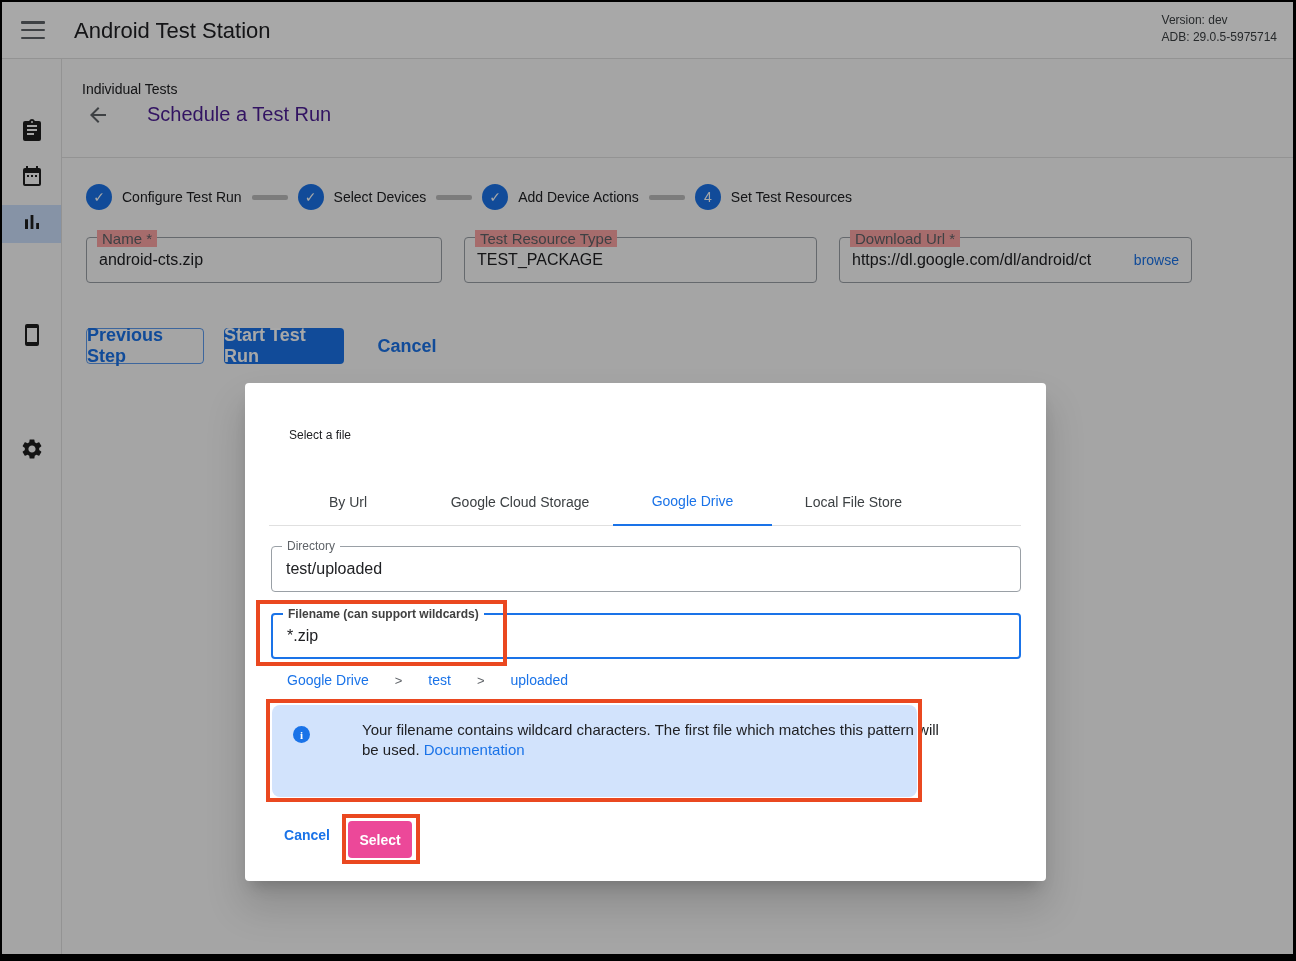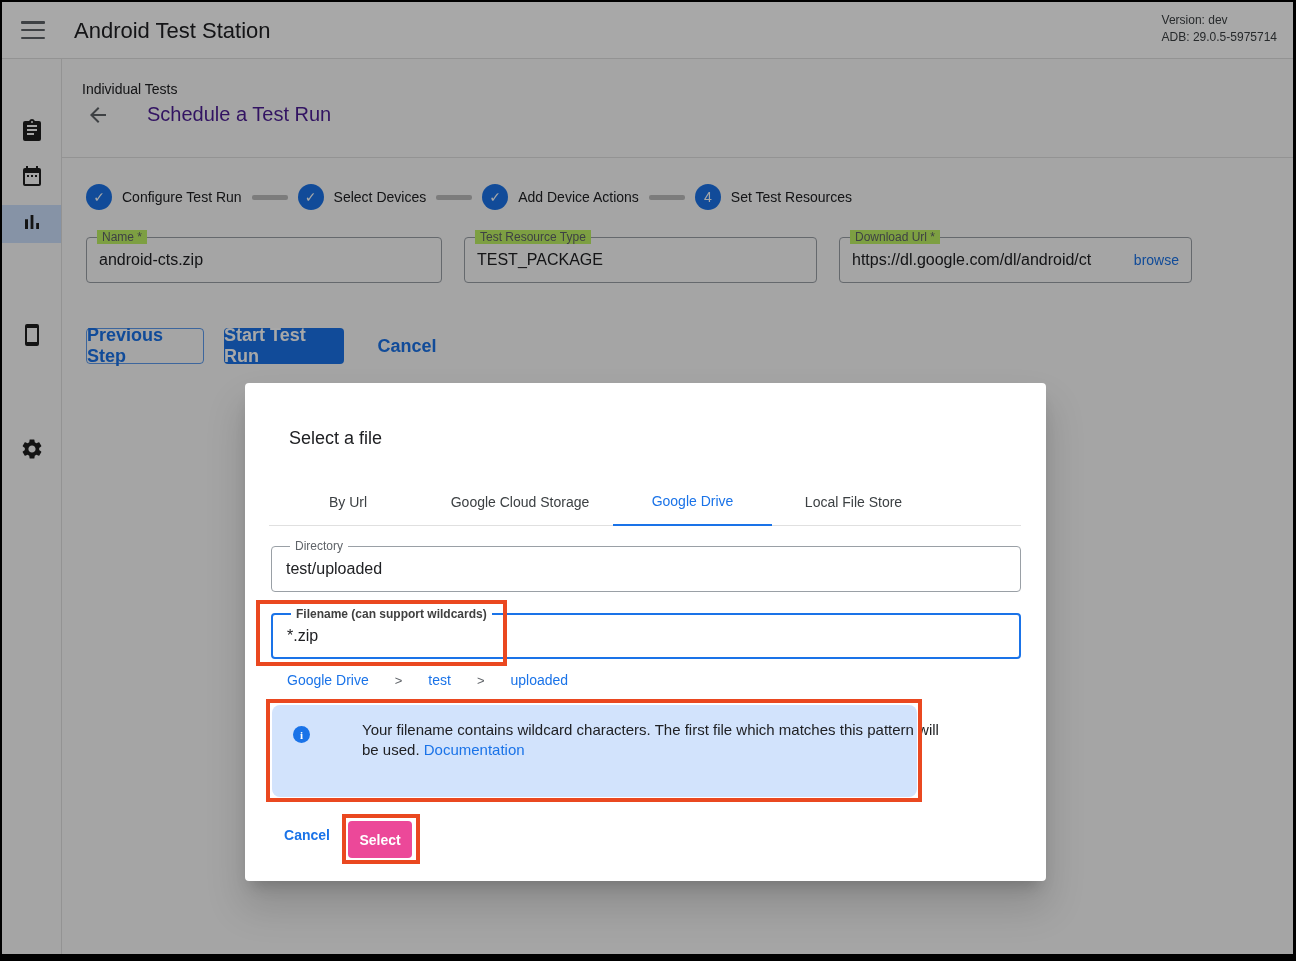--- a/index.html
+++ b/index.html
@@ -39,55 +39,55 @@
   .stepper { position:absolute; left:24px; top:125px; display:flex; align-items:center; }
   .step { display:flex; align-items:center; cursor:pointer; }
   .step-circle { width:26px; height:26px; border-radius:50%; background:#1a73e8; color:#fff;
                  display:flex; align-items:center; justify-content:center; font-size:14px; }
   .step-label { margin-left:10px; font-size:14px; color:#202124; white-space:nowrap; }
   .step-connector { width:36px; height:5px; background:#bdbdbd; border-radius:2px; margin:0 10px; }
 
   
   .ofield { position:absolute; height:46px; border:1px solid #9aa0a6; border-radius:4px;
             display:flex; align-items:center; padding:0 12px; }
-  .ofield .flabel { position:absolute; top:-8px; left:10px; padding:0 5px; font-size:12px;
-                    color:#5f6368; background:#bef264; white-space:nowrap;text-align:center; }
+  .ofield .flabel { position:absolute; top:-8px; left:10px; padding:0 5px; font-size:15px;
+                    color:#5f6368; background:#fca5a5; white-space:nowrap;text-align:center; }
   .ofield .fvalue { font-size:16px; color:#202124; white-space:nowrap; overflow:hidden; flex:1; }
   .f-name { left:24px; top:178px; width:356px; }
   .f-type { left:402px; top:178px; width:353px; }
   .f-url  { left:777px; top:178px; width:353px; }
   .browse-link { font-size:14px; color:#1a73e8; margin-left:6px; cursor:pointer; }
 
   
   .btn { display:flex; align-items:center; justify-content:center; font-size:18px; font-weight:bold;
          border-radius:4px; height:36px; cursor:pointer; user-select:none; }
   .btn-prev  { position:absolute; left:24px; top:269px; width:118px; color:#1a73e8;
                border:1px solid rgba(26,115,232,.7); background:transparent; }
   .btn-start { position:absolute; left:162px; top:269px; width:120px; color:#fff; background:#1a73e8; }
   .btn-cancel{ position:absolute; left:310px; top:269px; width:70px; color:#1a73e8; }
 
   
   .overlay { position:absolute; top:0; left:0; right:0; bottom:0; background:rgba(0,0,0,.34); z-index:10; }
   .dialog { position:absolute; left:243px; top:381px; width:801px; height:498px; background:#fff;
             border-radius:4px; box-shadow:0 11px 15px -7px rgba(0,0,0,.2), 0 24px 38px 3px rgba(0,0,0,.14);
             z-index:20; }
-  .dlg-title { position:absolute; left:44px; top:45px; font-size:18px; color:#202124; }
+  .dlg-title { position:absolute; left:44px; top:45px; font-size:12px; color:#202124; }
 
   .tabs { position:absolute; left:24px; top:95px; width:752px; height:48px; display:flex;
           border-bottom:1px solid #e0e0e0; }
   .tab { height:48px; display:flex; align-items:center; justify-content:center; font-size:14px;
          font-weight:normal; color:#3c4043; cursor:pointer; }
   .tab:nth-child(1){ width:158px; } .tab:nth-child(2){ width:186px; }
   .tab:nth-child(3){ width:159px; } .tab:nth-child(4){ width:163px; }
   .tab.active { color:#1a73e8; border-bottom:2px solid #1a73e8; }
 
   .dfield { position:absolute; left:26px; width:750px; height:46px; border:1px solid #9aa0a6;
             border-radius:4px; display:flex; align-items:center; padding:0 14px; background:#fff; }
   .dfield .flabel { position:absolute; top:-8px; left:10px; padding:0 5px; font-size:12px;
-                    color:#5f6368; background:#fff;margin-left:8px; }
+                    color:#5f6368; background:#fff; }
   .dfield .fvalue { font-size:16px; color:#202124; }
   .d-directory { top:163px; }
   .d-filename  { top:230px; border:2px solid #1a73e8; }
   .d-filename .flabel { color:#404040;font-weight:bold; }
 
   .crumbs { position:absolute; left:42px; top:289px; display:flex; align-items:center; gap:26px;
             font-size:14px; }
   .crumb { color:#1a73e8; cursor:pointer; }
   .crumb-sep { color:#5f6368; font-size:13px; }
 

